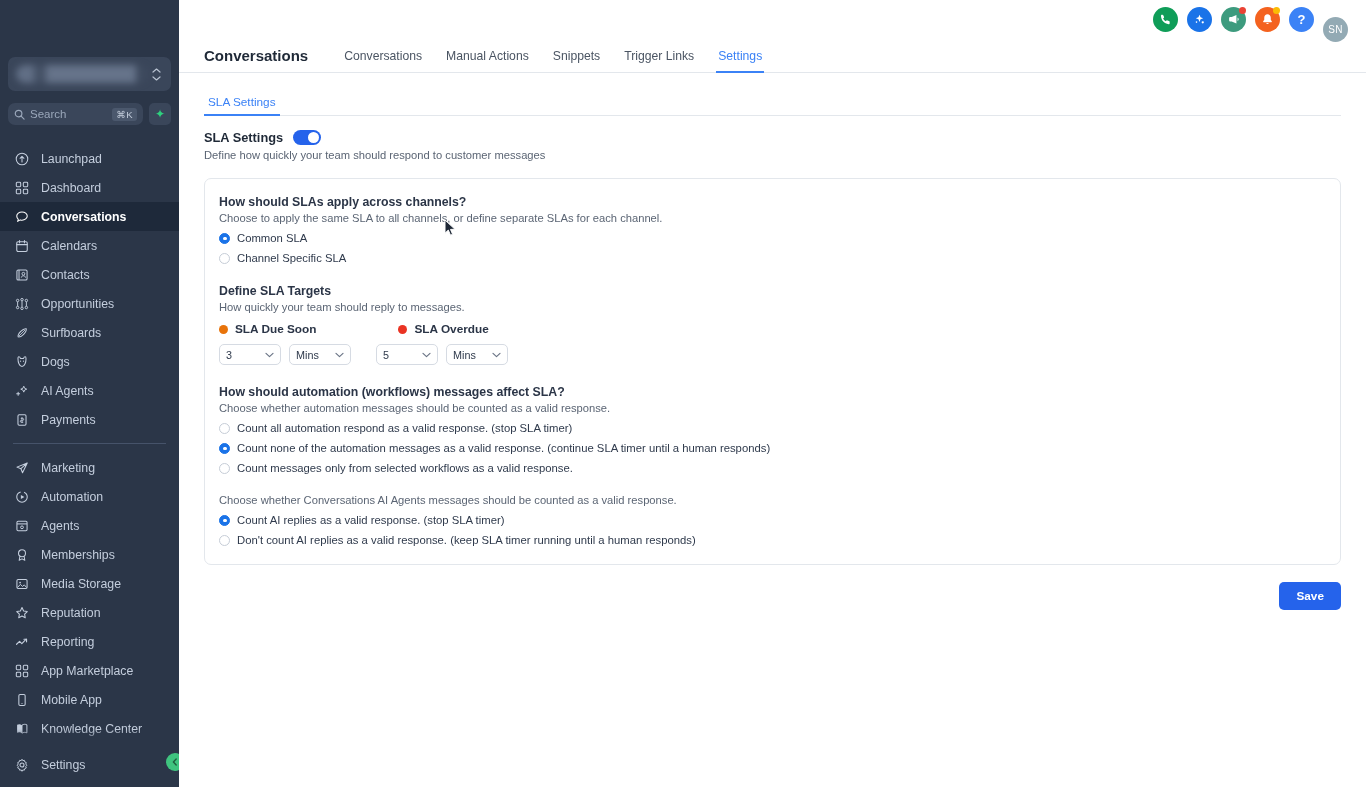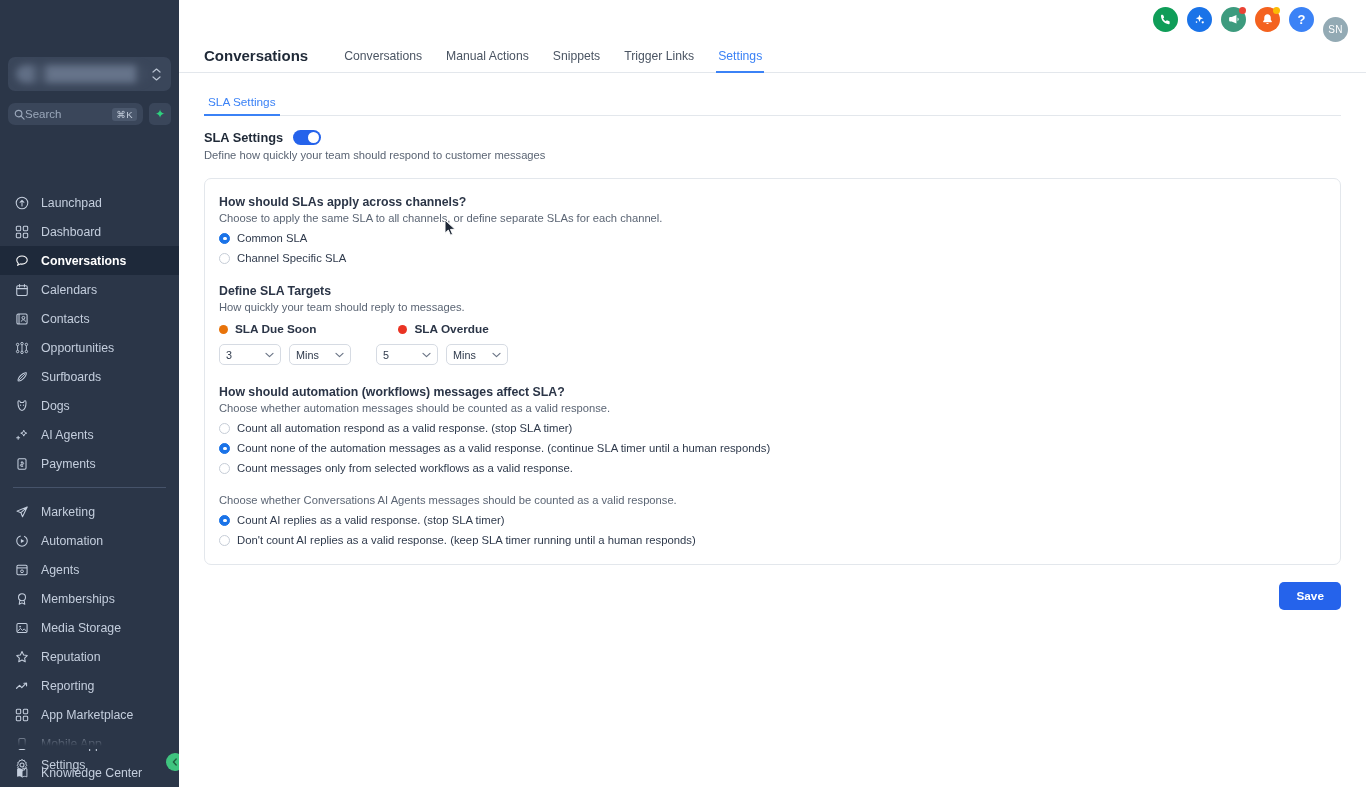--- a/index.html
+++ b/index.html
@@ -36,35 +36,35 @@
     color: #b9c3d2; flex: 0 0 14px;
   }
   .acct-chevrons svg { display: block; }
 
   .search-row {
     position: absolute; left: 8px; top: 103px;
     width: 163px; display: flex; gap: 6px; align-items: center;
   }
   .search-box {
     flex: 1; height: 22px; background: #3a465a; border-radius: 7px;
-    display: flex; align-items: center; padding: 0 6px; 
+    display: flex; align-items: center; padding: 0 6px; gap: 5px;
   }
   .search-box .s-icon { color: #9aa7ba; display: flex; }
   .search-ph { color: #9aa7ba; font-size: 11.5px; flex: 1; }
   .kbd {
     background: #4b586d; color: #c3cddb; font-size: 9.5px;
     border-radius: 3px; padding: 1px 4px; letter-spacing: .4px;
   }
   .spark-btn {
     width: 22px; height: 22px; background: #3a465a; border-radius: 5px;
     display: flex; align-items: center; justify-content: center;
     color: #2ed07e; font-size: 12px;
   }
 
-  .nav { position: absolute; top: 144px; left: 0; width: 179px; margin-top: 44px; }
+  .nav { position: absolute; top: 144px; left: 0; width: 179px; }
   .nav-item {
     display: flex; align-items: center; gap: 11px;
     height: 29px; padding: 0 0 0 14px;
     color: #c4cedd; font-size: 12.3px;
     cursor: pointer;
   }
   .nav-item .ic { width: 16px; height: 16px; display: flex; align-items: center; justify-content: center; flex: 0 0 16px; color: #c4cedd; }
   .nav-item.active { background: #1e293a; color: #ffffff; font-weight: bold; }
   .nav-item.active .ic { color: #ffffff; }
   .nav-sep { height: 1px; background: #46536a; margin: 9px 13px; }

